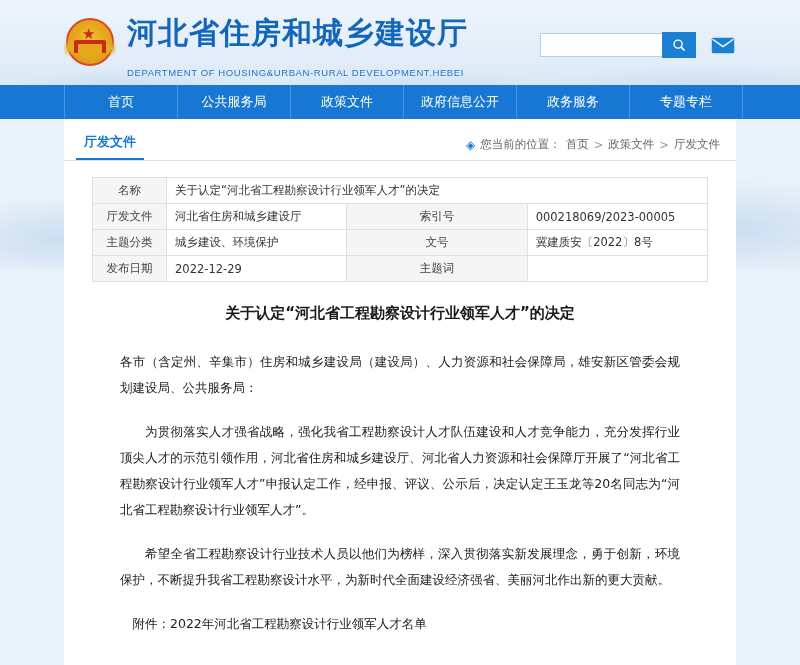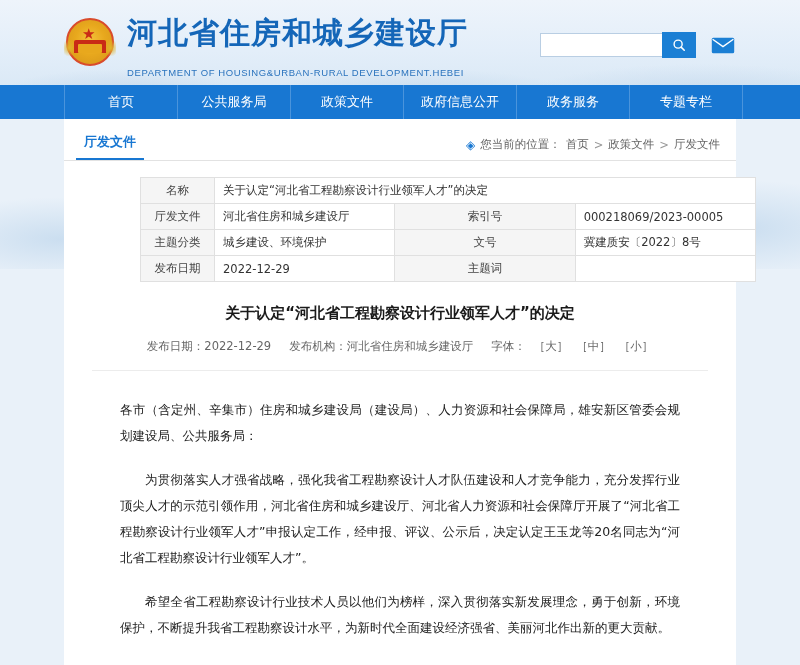--- a/index.html
+++ b/index.html
@@ -223,21 +223,20 @@
   .meta-wrap {
     padding: 16px 28px 0 28px;
   }
   table.meta {
     width: 100%;
     border-collapse: collapse;
     font-size: 11.5px;
     font-family: "DejaVu Sans", "Liberation Sans", sans-serif;
     color: #333;
     table-layout: fixed;
-    margin-left: 48px;
   }
   table.meta td {
     border: 1px solid #e0e0e0;
     height: 26px;
     padding: 3px 8px;
     box-sizing: border-box;
   }
   td.k {
     width: 74px;
     background: #f5f5f5;
@@ -376,34 +375,20 @@
           <td class="v">2022-12-29</td>
           <td class="k">主题词</td>
           <td class="v v2"></td>
         </tr>
       </tbody>
         </table>
     </div>
 
     <div class="doc-title">关于认定“河北省工程勘察设计行业领军人才”的决定</div>
 
-    <div class="doc-subline">
-      <span>
-        <span>发布日期：</span><span>2022-12-29</span>
-      </span>
-      <span>
-        <span>发布机构：</span><span>河北省住房和城乡建设厅</span>
-      </span>
-      <span class="fontsize-group">
-        <span>字体：</span>
-        <span class="fs-item">［大］</span>
-        <span class="fs-item">［中］</span>
-        <span class="fs-item">［小］</span>
-      </span>
-    </div>
 
     <div class="article">
       <p>各市（含定州、辛集市）住房和城乡建设局（建设局）、人力资源和社会保障局，雄安新区管委会规划建设局、公共服务局：</p>
       <p class="indent">为贯彻落实人才强省战略，强化我省工程勘察设计人才队伍建设和人才竞争能力，充分发挥行业顶尖人才的示范引领作用，河北省住房和城乡建设厅、河北省人力资源和社会保障厅开展了“河北省工程勘察设计行业领军人才”申报认定工作，经申报、评议、公示后，决定认定王玉龙等20名同志为“河北省工程勘察设计行业领军人才”。</p>
       <p class="indent">希望全省工程勘察设计行业技术人员以他们为榜样，深入贯彻落实新发展理念，勇于创新，环境保护，不断提升我省工程勘察设计水平，为新时代全面建设经济强省、美丽河北作出新的更大贡献。</p>
       <p class="attach">附件：2022年河北省工程勘察设计行业领军人才名单</p>
 
     </div>
 
   </div>

